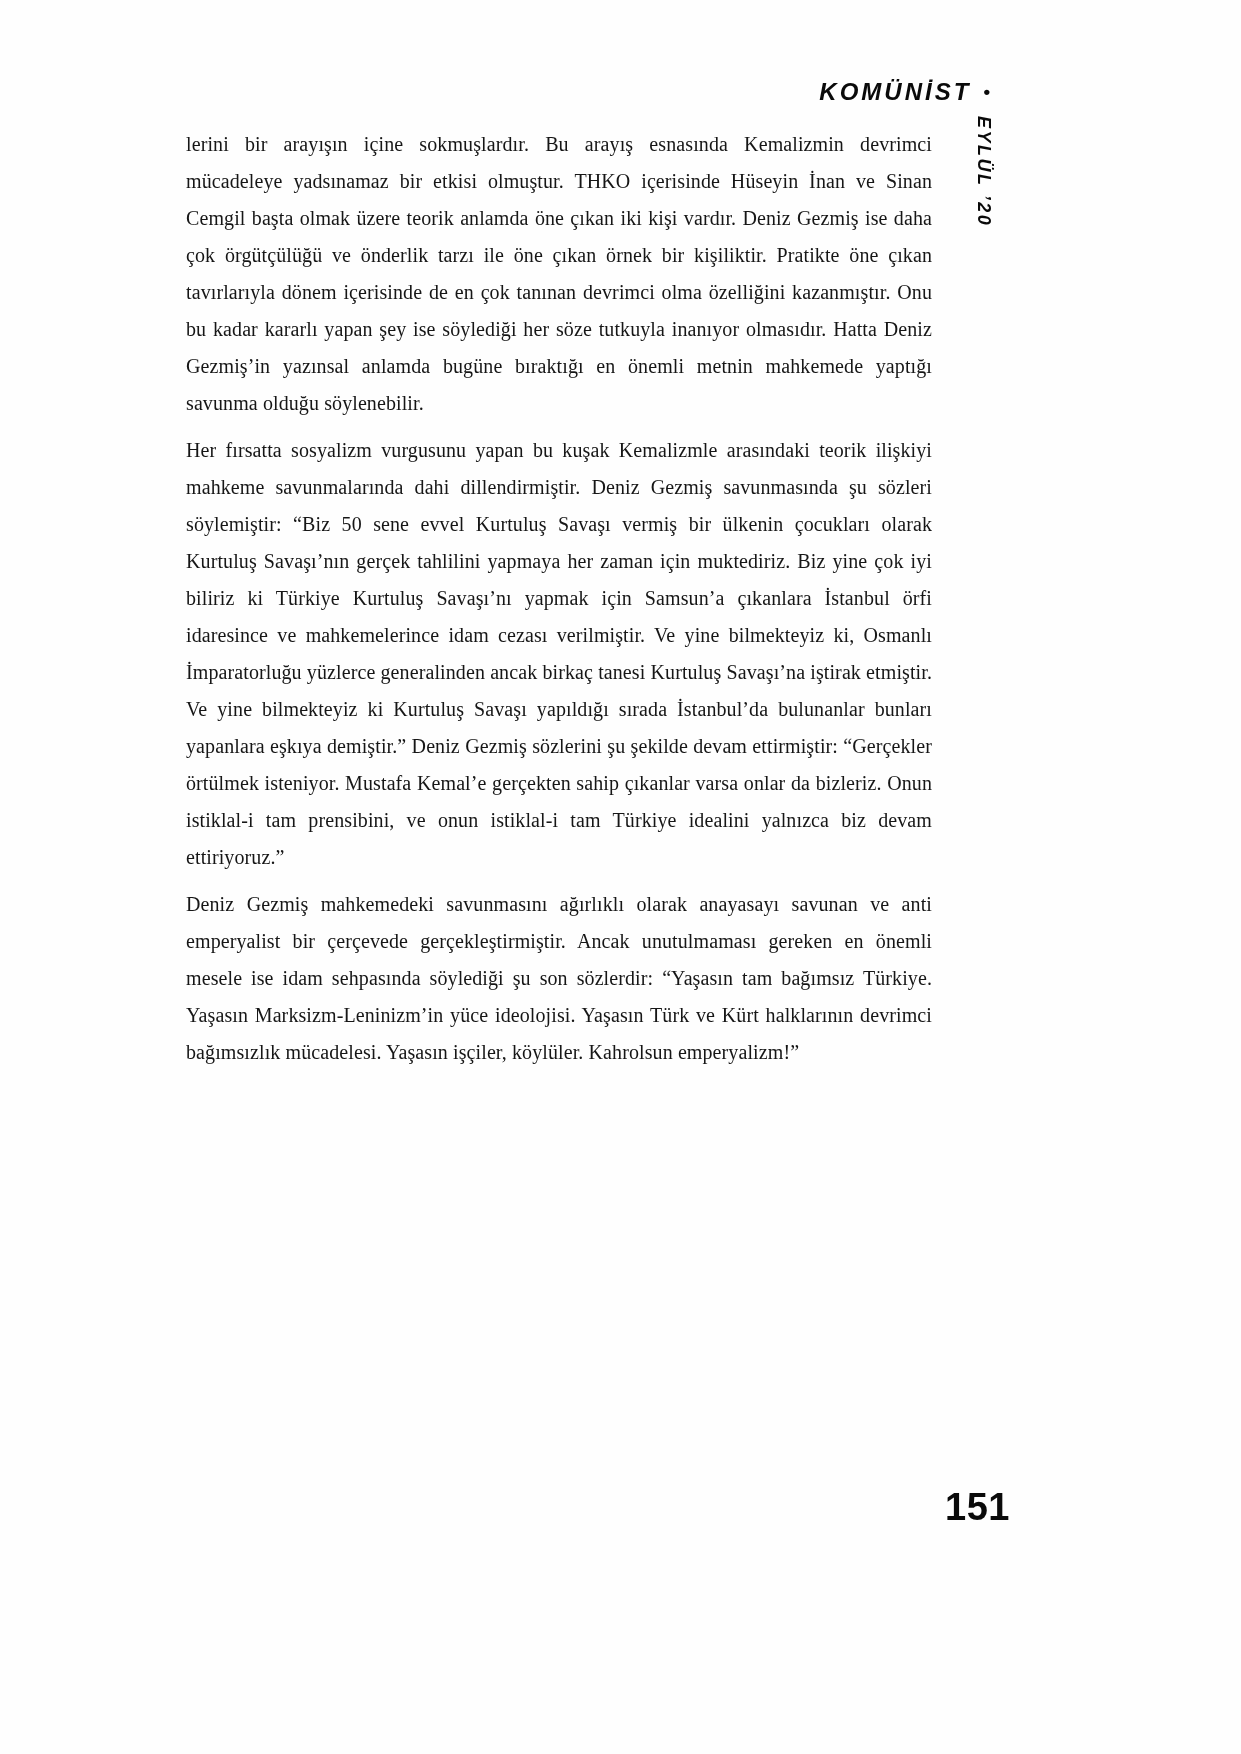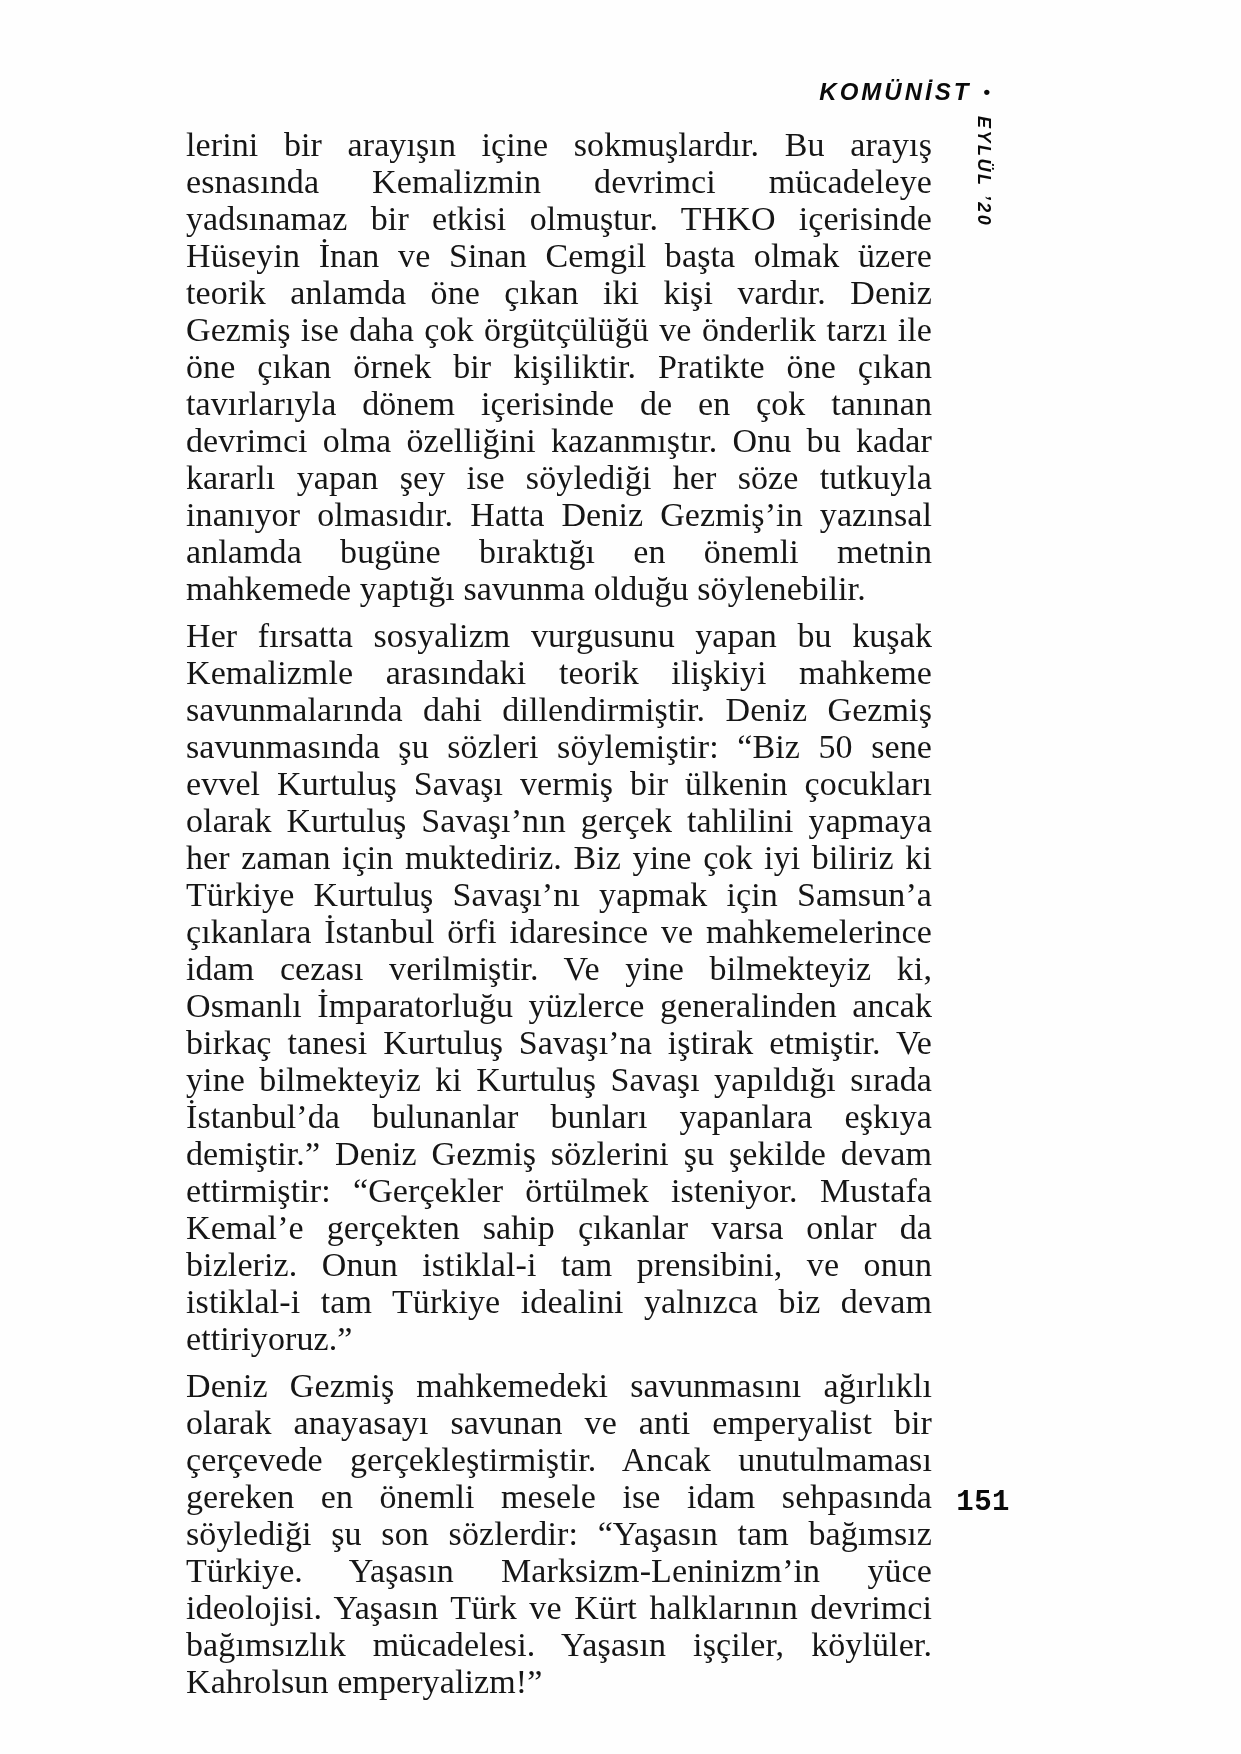--- a/index.html
+++ b/index.html
@@ -45,33 +45,33 @@
     letter-spacing: 2.5px;
     color: #0a0a0a;
     white-space: nowrap;
   }
   .body-text {
     position: absolute;
     top: 126px;
     left: 186px;
     width: 746px;
     text-align: justify;
-    font-size: 34px;
+    font-size: 20px;
     line-height: 37px;
     letter-spacing: 0.1px;
   }
   .body-text p { margin: 0; }
   .body-text p + p { margin-top: 10px; }
   .page-number {
     position: absolute;
     top: 1486px;
     right: 231px;
-    font-family: Liberation Mono, monospace;
+    font-family: Liberation Sans, sans-serif;
     font-weight: bold;
-    font-size: 29px;
+    font-size: 38px;
     letter-spacing: 0.5px;
     color: #0a0a0a;
   }
 </style>
 </head>
 <body>
 
 <div class="page">
 
   <header class="running-head">

